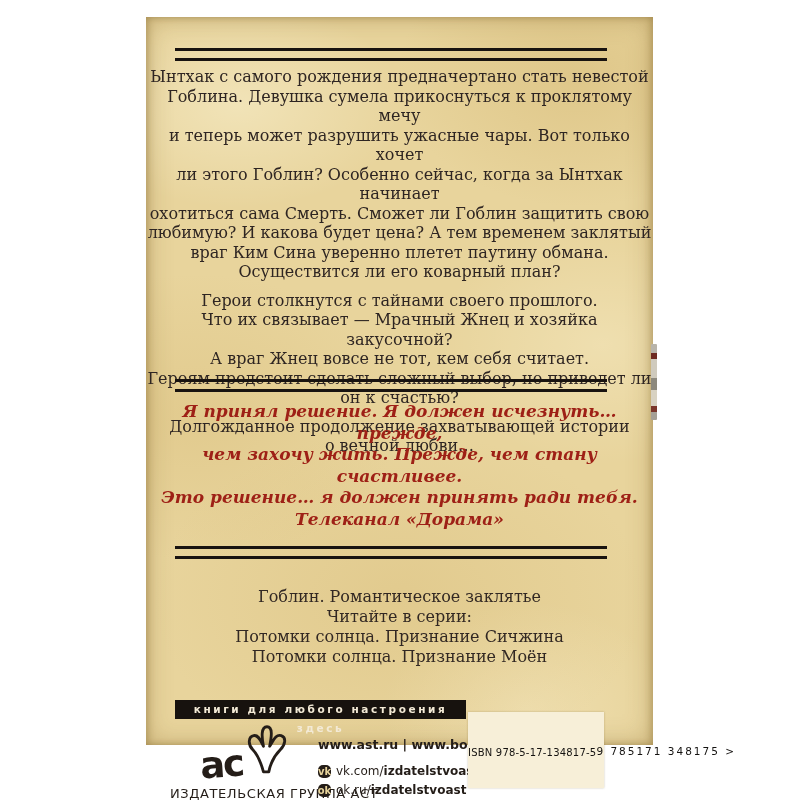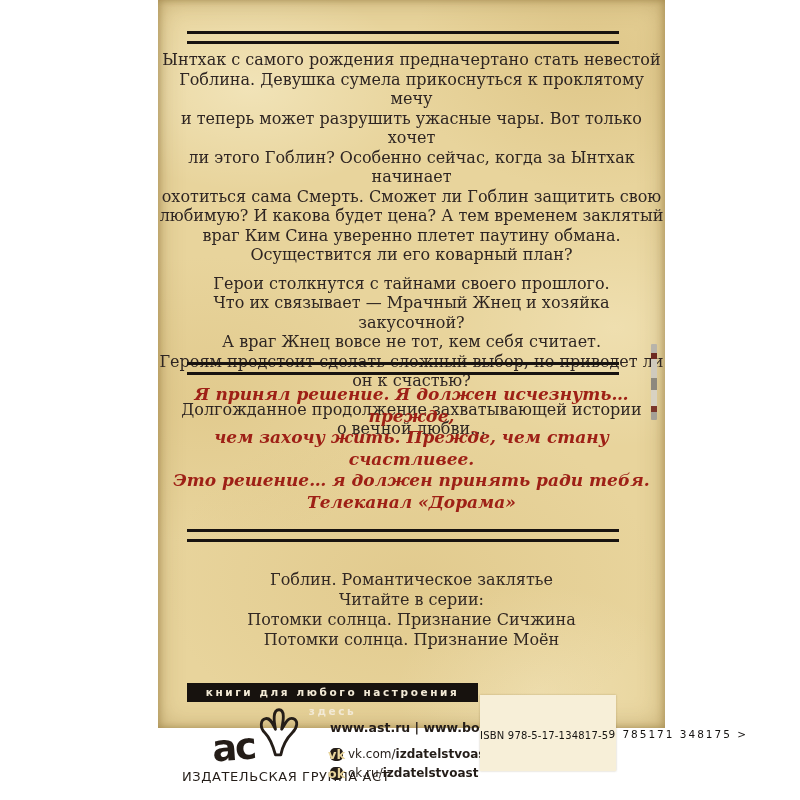--- a/index.html
+++ b/index.html
@@ -3,31 +3,30 @@
 <meta charset="utf-8">
 <style>
   html,body{margin:0;padding:0;}
   body{
     width:800px;height:800px;position:relative;overflow:hidden;
     background:#ffffff;
     font-family:"DejaVu Serif", serif;
   }
   
   .cover{
-    position:absolute;left:146px;top:0;width:507px;height:728px;
+    position:absolute;left:146px;top:17px;width:507px;height:728px;
     background:
       radial-gradient(260px 160px at 18% 12%, rgba(255,250,225,.40), rgba(255,250,225,0) 65%),
       radial-gradient(300px 220px at 85% 8%,  rgba(198,164,88,.28), rgba(198,164,88,0) 60%),
       radial-gradient(340px 240px at 10% 55%, rgba(206,174,100,.25), rgba(206,174,100,0) 60%),
       radial-gradient(280px 200px at 90% 45%, rgba(255,248,220,.30), rgba(255,248,220,0) 60%),
       radial-gradient(380px 260px at 50% 80%, rgba(202,168,92,.22), rgba(202,168,92,0) 65%),
       radial-gradient(240px 180px at 75% 95%, rgba(255,248,222,.28), rgba(255,248,222,0) 60%),
       #e8d49c;
     box-shadow:inset 0 0 26px rgba(120,90,30,.35), inset 3px 0 6px rgba(120,90,30,.25), inset -3px 0 6px rgba(120,90,30,.25);
-    margin-left:12px;
   }
   
   .rule-pair{
     position:absolute;left:29px;width:432px;height:7px;
     border-top:3.5px solid #181310;border-bottom:3.5px solid #181310;
   }
   .rule-top{top:31px;}
   .rule-mid{top:362px;}
   .rule-bot{top:529px;}
   
@@ -71,21 +70,21 @@
     margin-top:4px;white-space:nowrap;
   }
   .links-block{
     position:absolute;left:172px;top:720px;width:160px;
     font-family:"DejaVu Sans", sans-serif;color:#241d18;font-size:12.5px;
   }
   .www-line{font-weight:bold;margin-bottom:12px;white-space:nowrap;}
   .soc-line{display:flex;align-items:center;margin-bottom:5px;white-space:nowrap;font-size:12px;}
   .soc-icon{
     width:13px;height:13px;border-radius:5px;background:#241d18;color:#e8d49c;
-    font-size:13px;font-weight:bold;display:inline-flex;align-items:center;justify-content:center;
+    font-size:10px;font-weight:bold;display:inline-flex;align-items:center;justify-content:center;
     margin-right:5px;flex:0 0 auto;
   }
   .soc-bold{font-weight:bold;}
   
   .isbn-box{
     position:absolute;left:322px;top:695px;width:136px;height:76px;
     background:#f7efd8;box-shadow:0 0 2px rgba(90,70,20,.3);
     display:flex;flex-direction:row;align-items:center;
     font-family:"DejaVu Sans", sans-serif;color:#141210;
   }

